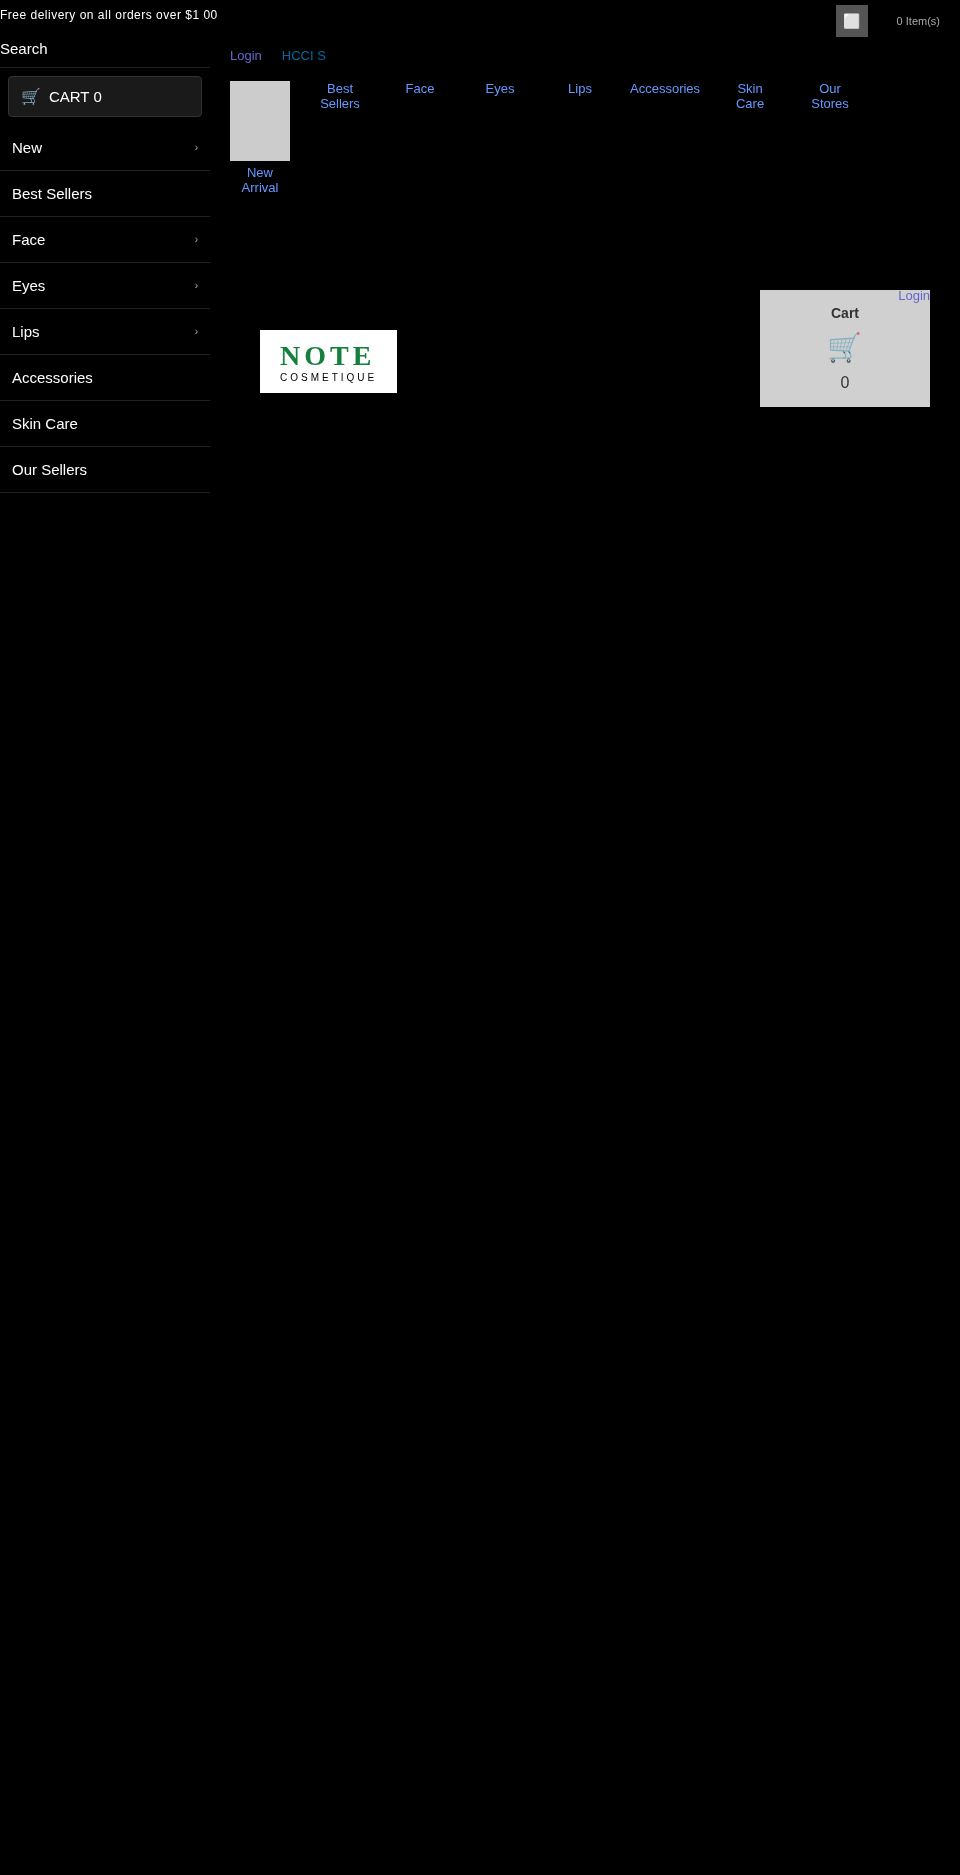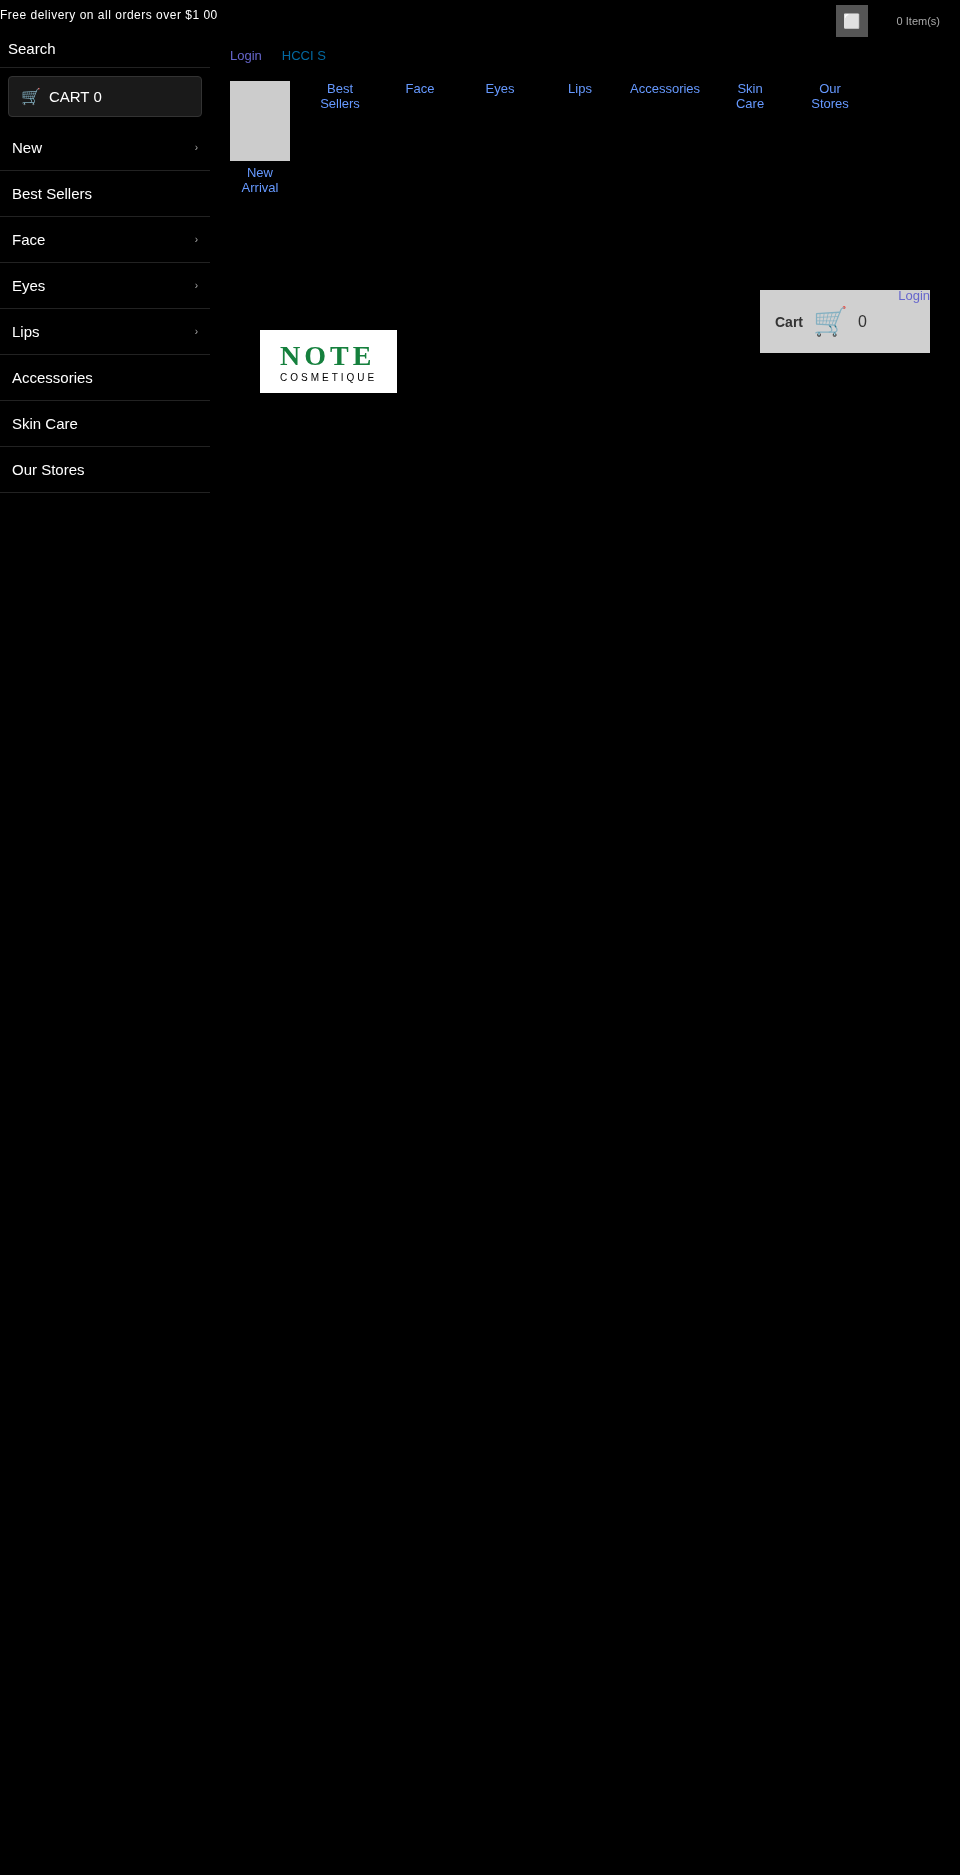--- a/index.html
+++ b/index.html
@@ -73,21 +73,21 @@
       padding: 14px 12px;
       border-bottom: 1px solid #222;
       cursor: pointer;
       font-size: 15px;
       color: #fff;
       display: flex;
       align-items: center;
       justify-content: space-between;
     }
     .sidebar-item:first-child {
-      padding: 10px 8px;
+      padding: 10px 0;
     }
     .sidebar-cart {
       display: flex;
       align-items: center;
       gap: 8px;
       background: #1a1a1a;
       border: 1px solid #333;
       padding: 10px 12px;
       margin: 8px;
       border-radius: 4px;
@@ -188,21 +188,21 @@
     
     .cart-dropdown {
       position: absolute;
       right: 30px;
       top: 290px;
       width: 170px;
       background: #d0d0d0;
       z-index: 60;
       padding: 15px;
       display: flex;
-      flex-direction: row;
+      flex-direction: column;
       align-items: center;
       gap: 10px;
     }
     .cart-dropdown-title {
       font-size: 14px;
       color: #333;
       font-weight: bold;
     }
     .cart-dropdown-icon {
       font-size: 28px;
@@ -276,21 +276,21 @@
 
   <div class="sidebar-item">
     <span>Accessories</span>
   </div>
 
   <div class="sidebar-item">
     <span>Skin Care</span>
   </div>
 
   <div class="sidebar-item">
-    <span>Our Stores</span>
+    <span>Our Sellers</span>
   </div>
 
 </div>
 
 <div class="main-overlay">
 
   <div class="top-nav-row">
     <a class="login-link">Login</a>
     <span class="hcci-text">HCCI S</span>
   </div>

